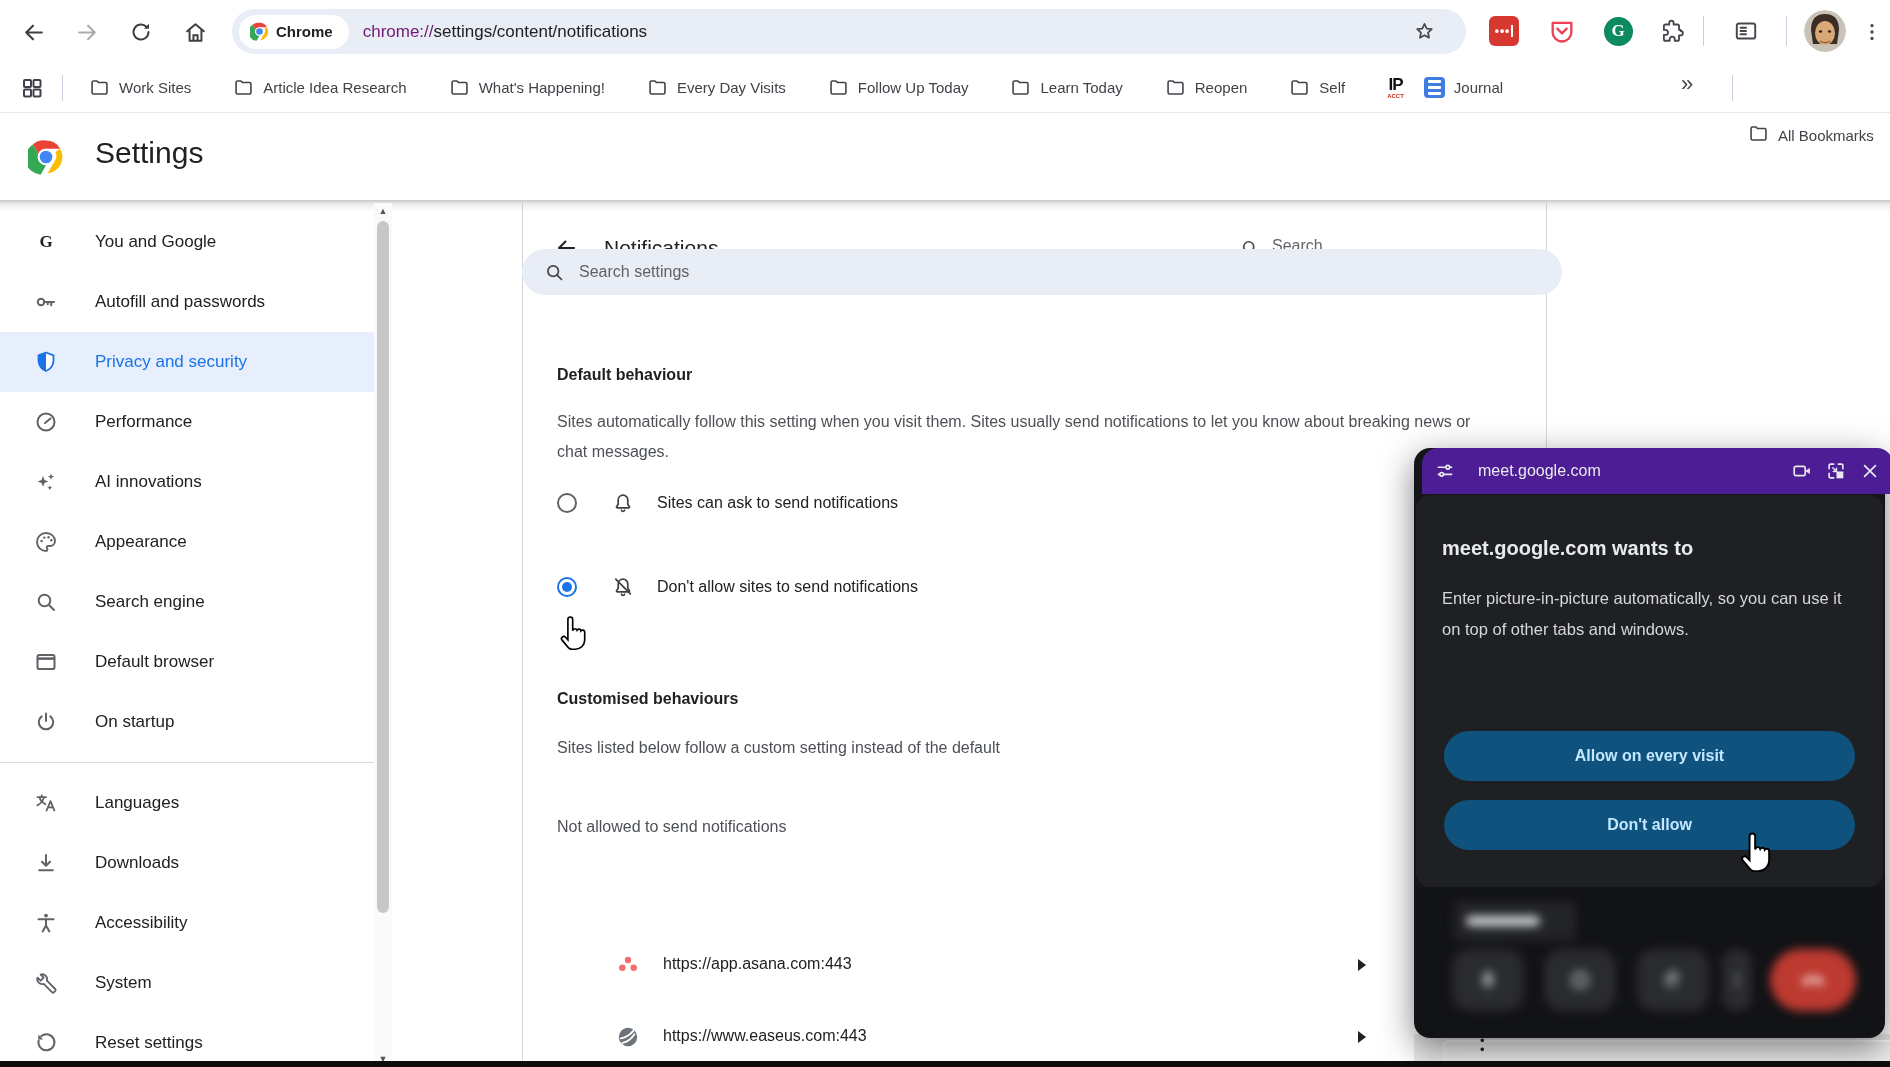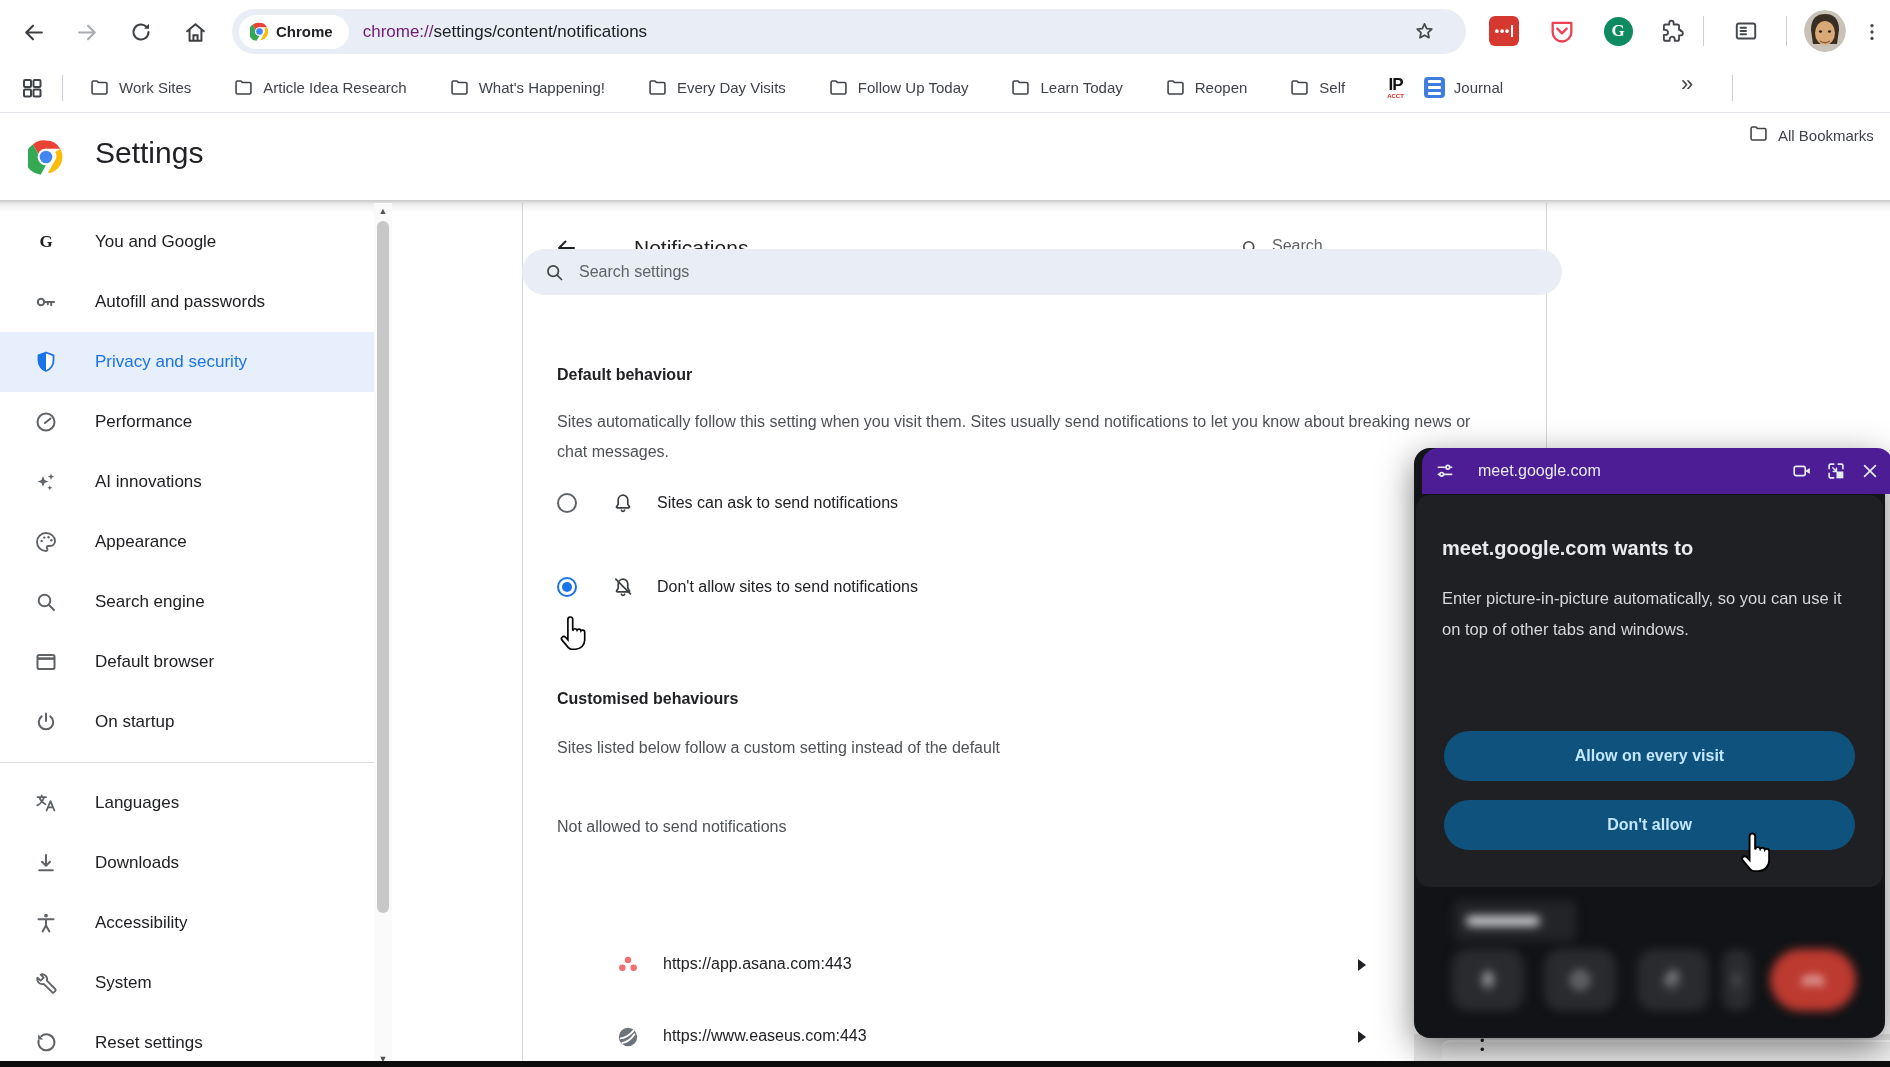--- a/index.html
+++ b/index.html
@@ -58,21 +58,21 @@
 
   
   .sscroll { position:absolute; left:374px; top:203px; width:18px; height:864px; background:#fafafa; z-index:11; }
   .sscroll .arr { position:absolute; left:0; width:18px; height:16px; display:flex; align-items:center; justify-content:center; color:#505357; font-size:9px; }
   .sscroll .thumb { position:absolute; left:3px; top:18px; width:12px; height:692px; background:#c7c7c7; border-radius:6px; }
 
   
   .card { position:absolute; left:522px; top:203px; width:1025px; height:864px; background:#fff; border-left:1px solid #d5d8dd; border-right:1px solid #d5d8dd; z-index:2; }
   .card-head { position:absolute; left:0; top:22px; width:100%; height:46px; }
   .back-btn { position:absolute; left:28px; top:8px; width:30px; height:30px; display:flex; align-items:center; justify-content:center; }
-  .page-title { position:absolute; left:81px; top:11px; font-size:21px; color:#202124;margin-left:30px; }
+  .page-title { position:absolute; left:81px; top:11px; font-size:21px; color:#202124; }
   .card-search { position:absolute; right:30px; top:10px; display:flex; align-items:flex-end; gap:10px; }
   .card-search input { width:246px; border:none; border-bottom:1px solid #60646a; background:transparent; font-size:16px; color:#202124; padding:2px 2px 6px 2px; outline:none; font-family:"Liberation Sans", sans-serif; }
   .card-search input::placeholder { color:#5f6368; }
   .sec-head { position:absolute; left:34px; font-size:16px; font-weight:bold; color:#202124; }
   .sec-text { position:absolute; left:34px; font-size:16px; color:#4d5156; line-height:30px; max-width:945px; }
   .radio-row { position:absolute; left:34px; display:flex; align-items:center; gap:0; height:40px; }
   .radio { width:20px; height:20px; border-radius:50%; border:2px solid #5f6368; position:relative; }
   .radio.on { border-color:#1a73e8; }
   .radio.on::after { content:""; position:absolute; left:3px; top:3px; width:10px; height:10px; border-radius:50%; background:#1a73e8; }
   .radio-row .bell { margin-left:34px; width:24px; display:flex; }

